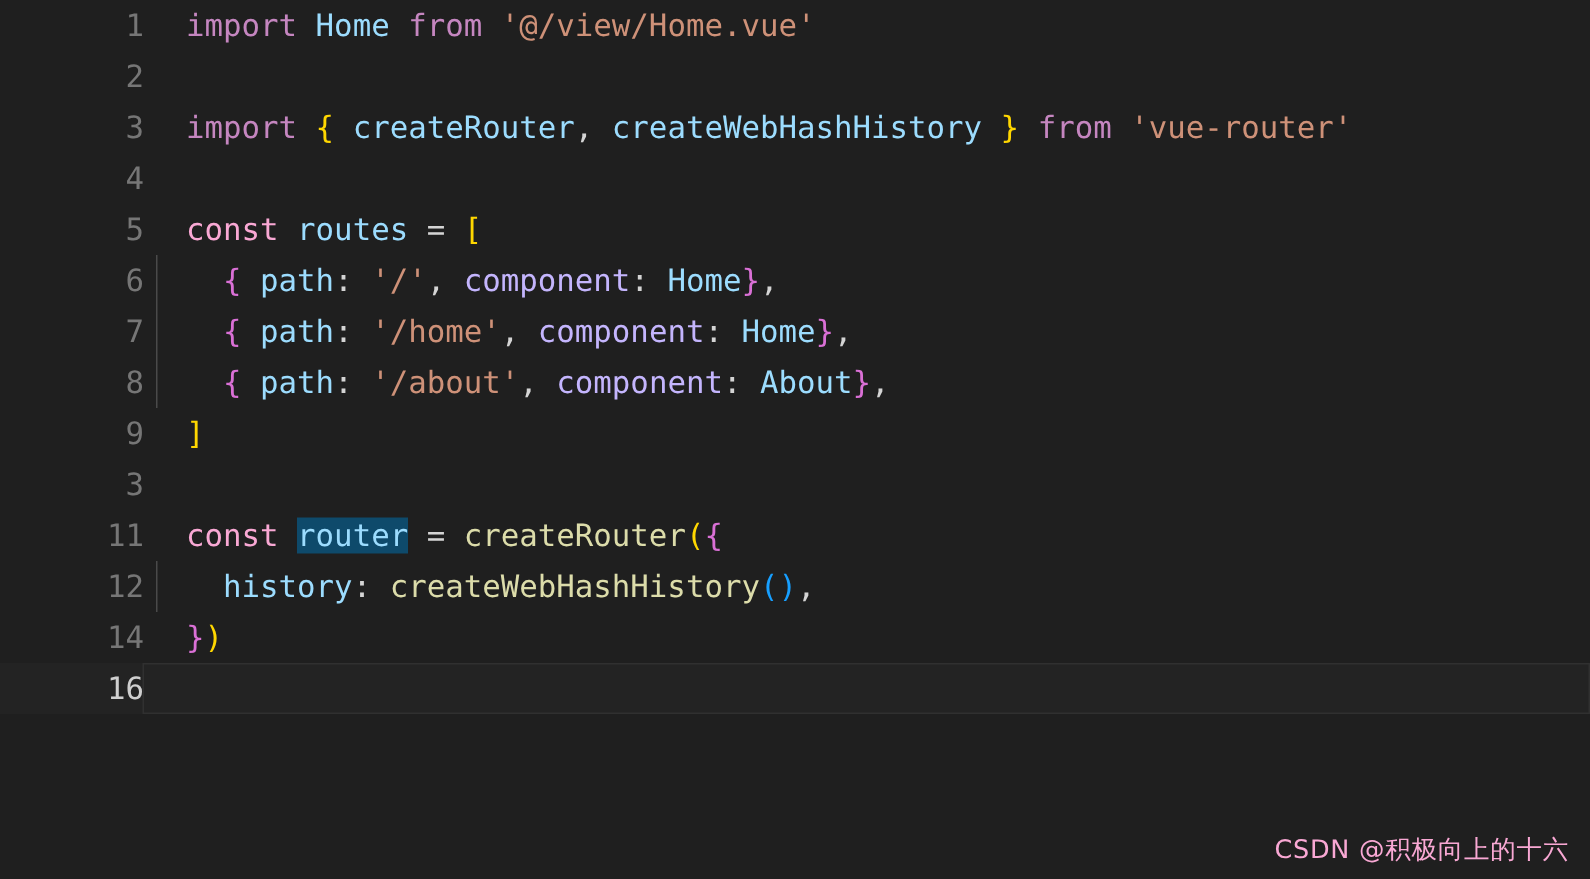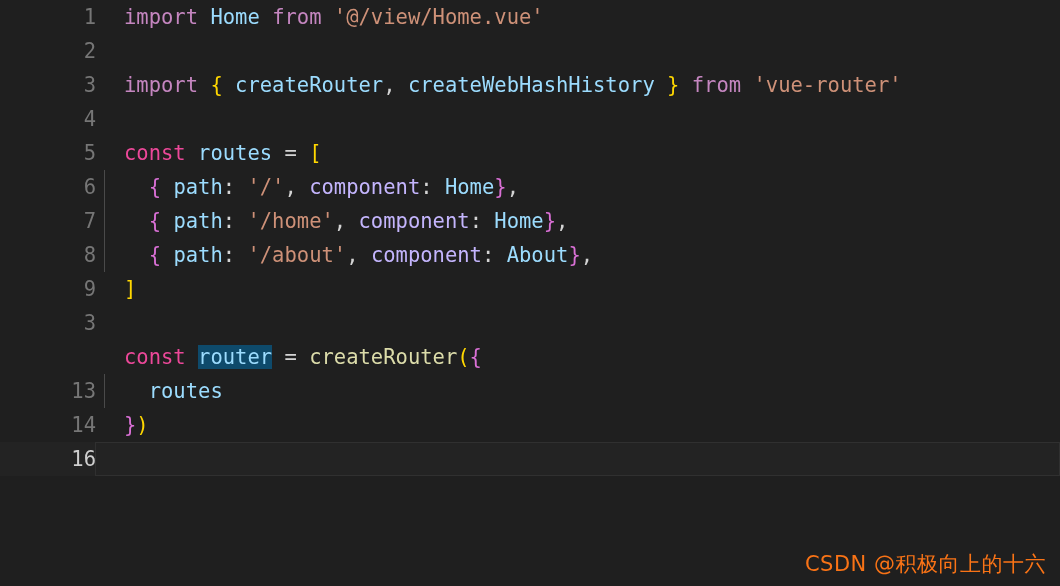--- a/index.html
+++ b/index.html
@@ -57,56 +57,56 @@
     position:absolute;
     left:104px;
     top:0;
     width:1px;
     height:34px;
     background:#4a4a4a;
     z-index:1;
   }
   
   .kw    { color:#c586c0; }  
-  .blue  { color:#ec4899; }  
+  .blue  { color:#f9a8d4; }  
   .var   { color:#9cdcfe; }  
   .str   { color:#ce9178; }  
   .fn    { color:#dcdcaa; }  
   .type  { color:#c4b5fd; }  
   .plain { color:#d4d4d4; }  
   .y     { color:#ffd700; }  
   .m     { color:#da70d6; }  
   .b     { color:#179fff; }  
   .sel   { background:#0e4a6b; }
   .occ   { background:#4a4a4a; }
   .watermark {
     position:absolute;
     right:14px;
     bottom:8px;
-    color:#f97316;
-    font-size:21px;
+    color:#f9a8d4;
+    font-size:17px;
     font-family:"DejaVu Sans","Liberation Sans",sans-serif;
     letter-spacing:0.5px;
     z-index:5;
   }
 </style>
 </head>
 <body>
 
 <div id="editor">
   <div class="code-area" id="code-area">
       <div class="line"><span class="ln">1</span><span class="content"><span class="kw">import</span><span class="plain"> </span><span class="var">Home</span><span class="plain"> </span><span class="kw">from</span><span class="plain"> </span><span class="str">'@/view/Home.vue'</span></span></div>
       <div class="line"><span class="ln">2</span></div>
       <div class="line"><span class="ln">3</span><span class="content"><span class="kw">import</span><span class="plain"> </span><span class="y">{</span><span class="plain"> </span><span class="var">createRouter</span><span class="plain">,</span><span class="plain"> </span><span class="var">createWebHashHistory</span><span class="plain"> </span><span class="y">}</span><span class="plain"> </span><span class="kw">from</span><span class="plain"> </span><span class="str">'vue-router'</span></span></div>
       <div class="line"><span class="ln">4</span><span class="content"></span></div>
       <div class="line"><span class="ln">5</span><span class="content"><span class="blue">const</span><span class="plain"> </span><span class="var">routes</span><span class="plain"> </span><span class="plain">=</span><span class="plain"> </span><span class="y">[</span></span></div>
       <div class="line"><div class="guide"></div><span class="ln">6</span><span class="content"><span class="plain">  </span><span class="m">{</span><span class="plain"> </span><span class="var">path</span><span class="plain">:</span><span class="plain"> </span><span class="str">'/'</span><span class="plain">,</span><span class="plain"> </span><span class="type">component</span><span class="plain">:</span><span class="plain"> </span><span class="var">Home</span><span class="m">}</span><span class="plain">,</span></span></div>
       <div class="line"><div class="guide"></div><span class="ln">7</span><span class="content"><span class="plain">  </span><span class="m">{</span><span class="plain"> </span><span class="var">path</span><span class="plain">:</span><span class="plain"> </span><span class="str">'/home'</span><span class="plain">,</span><span class="plain"> </span><span class="type">component</span><span class="plain">:</span><span class="plain"> </span><span class="var">Home</span><span class="m">}</span><span class="plain">,</span></span></div>
       <div class="line"><div class="guide"></div><span class="ln">8</span><span class="content"><span class="plain">  </span><span class="m">{</span><span class="plain"> </span><span class="var">path</span><span class="plain">:</span><span class="plain"> </span><span class="str">'/about'</span><span class="plain">,</span><span class="plain"> </span><span class="type">component</span><span class="plain">:</span><span class="plain"> </span><span class="var">About</span><span class="m">}</span><span class="plain">,</span></span></div>
       <div class="line"><span class="ln">9</span><span class="content"><span class="y">]</span></span></div>
       <div class="line"><span class="ln">3</span><span class="content"></span></div>
-      <div class="line"><span class="content"><span class="blue">const</span><span class="plain"> </span><span class="var sel">router</span><span class="plain"> </span><span class="plain">=</span><span class="plain"> </span><span class="fn">createRouter</span><span class="y">(</span><span class="m">{</span></span></div>
-      <div class="line"><div class="guide"></div><span class="ln">13</span><span class="content"><span class="plain">  </span><span class="var">routes</span></span></div>
+      <div class="line"><span class="ln">11</span><span class="content"><span class="blue">const</span><span class="plain"> </span><span class="var sel">router</span><span class="plain"> </span><span class="plain">=</span><span class="plain"> </span><span class="fn">createRouter</span><span class="y">(</span><span class="m">{</span></span></div>
+      <div class="line"><div class="guide"></div><span class="ln">12</span><span class="content"><span class="plain">  </span><span class="var">history</span><span class="plain">:</span><span class="plain"> </span><span class="fn">createWebHashHistory</span><span class="b">(</span><span class="b">)</span><span class="plain">,</span></span></div>
       <div class="line"><span class="ln">14</span><span class="content"><span class="m">}</span><span class="y">)</span></span></div>
       <div class="line active"><span class="ln">16</span></div>
     </div>
   <div class="watermark">CSDN @积极向上的十六</div>
 </div>
 
 </body></html>

